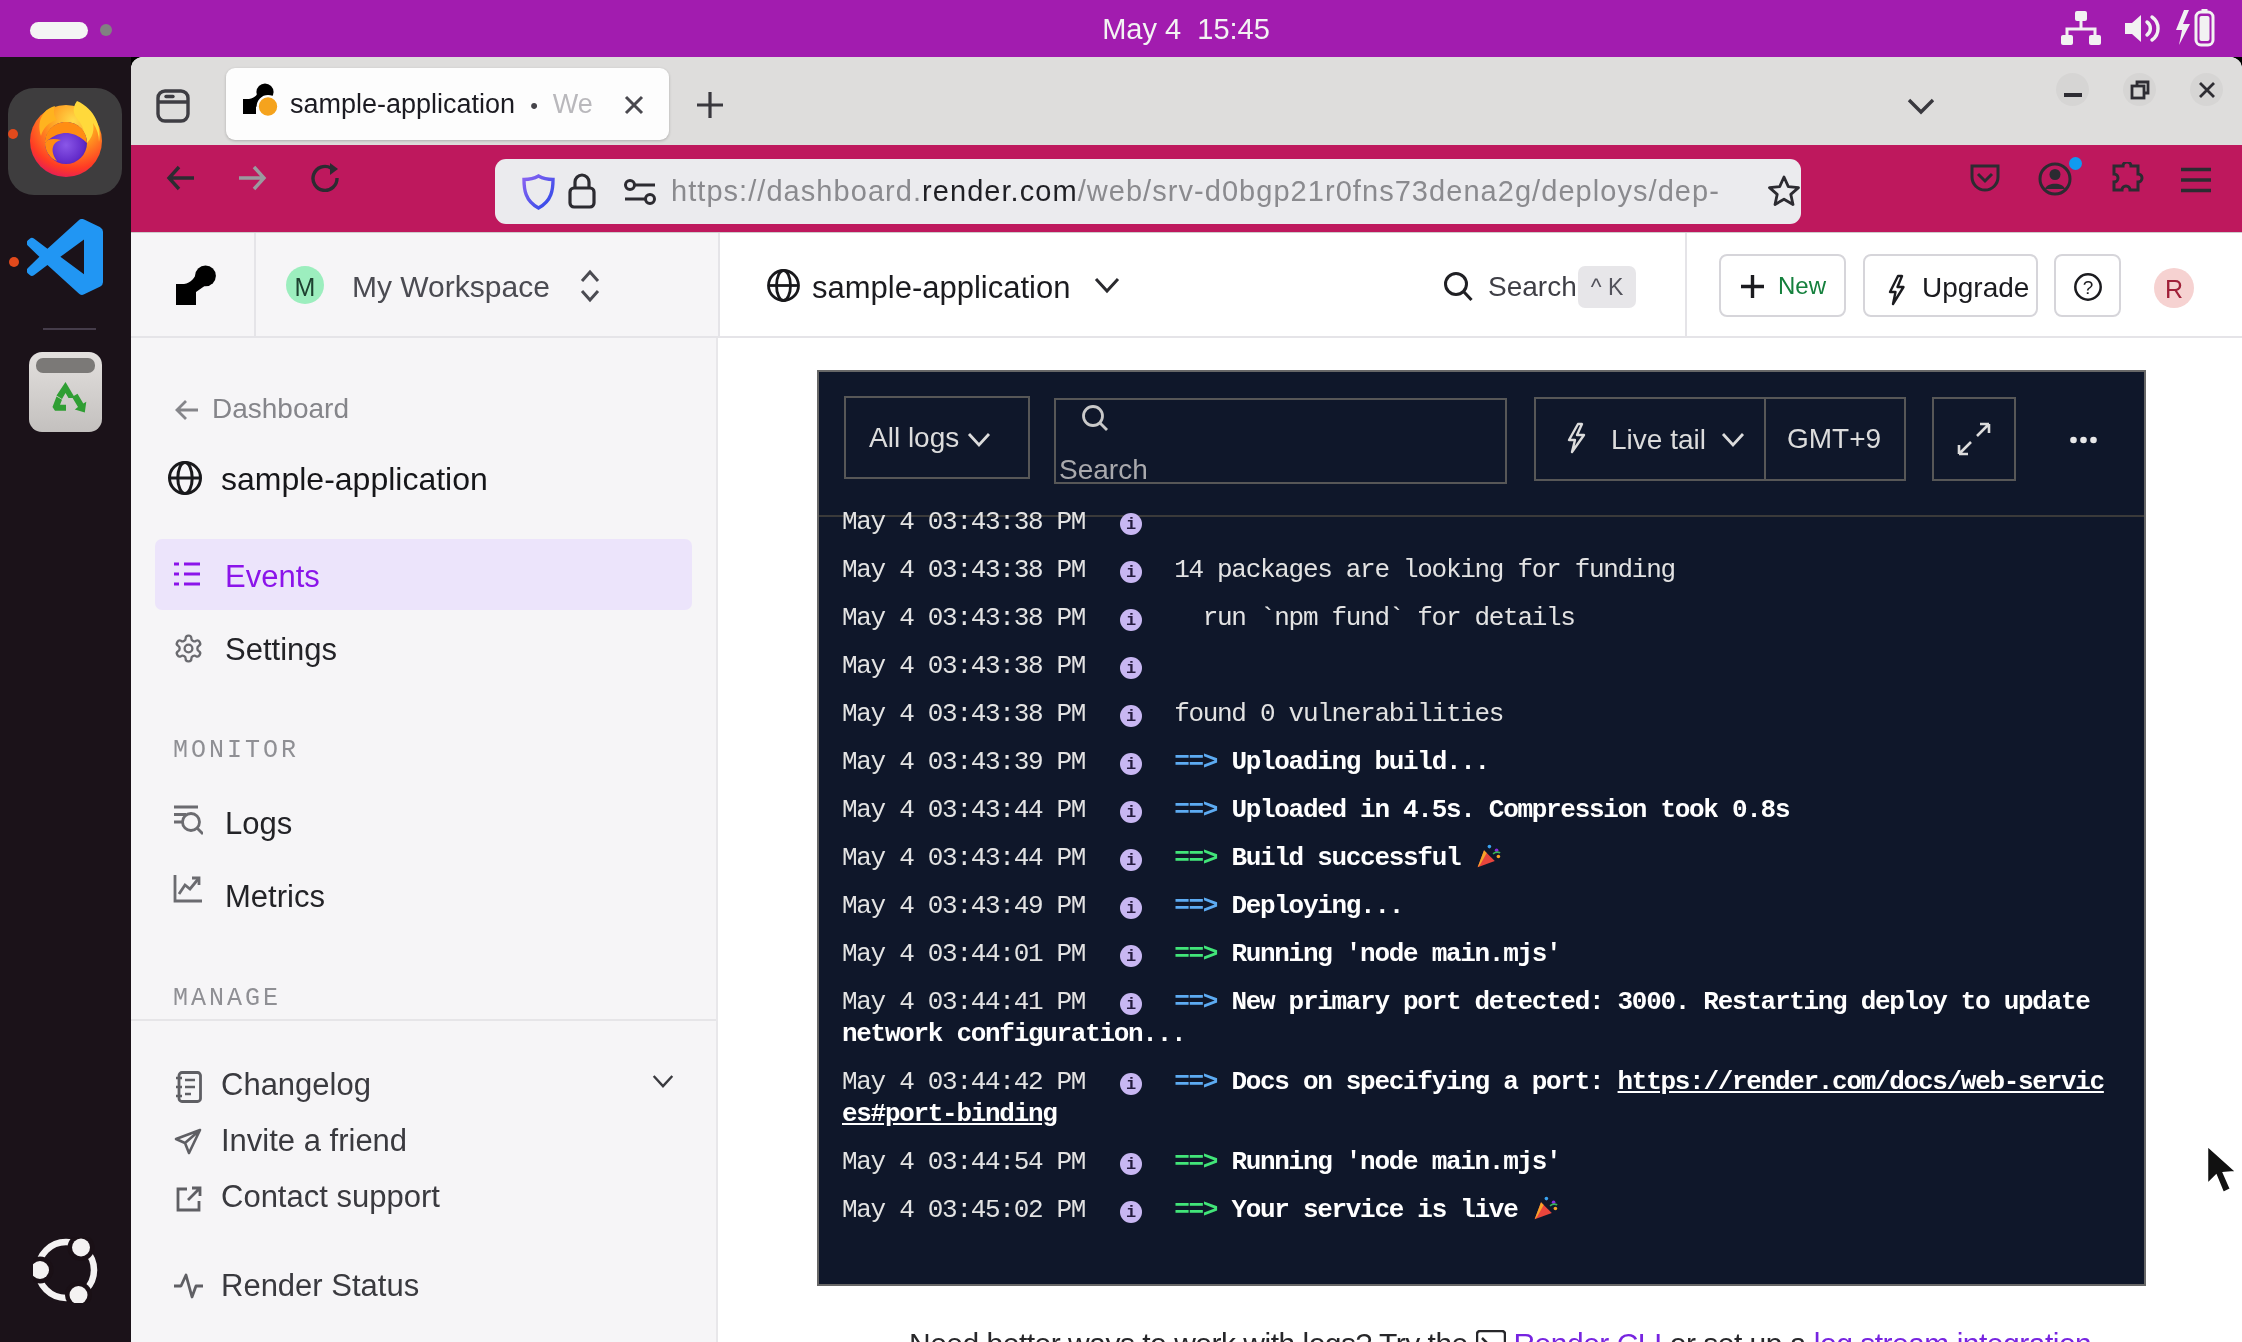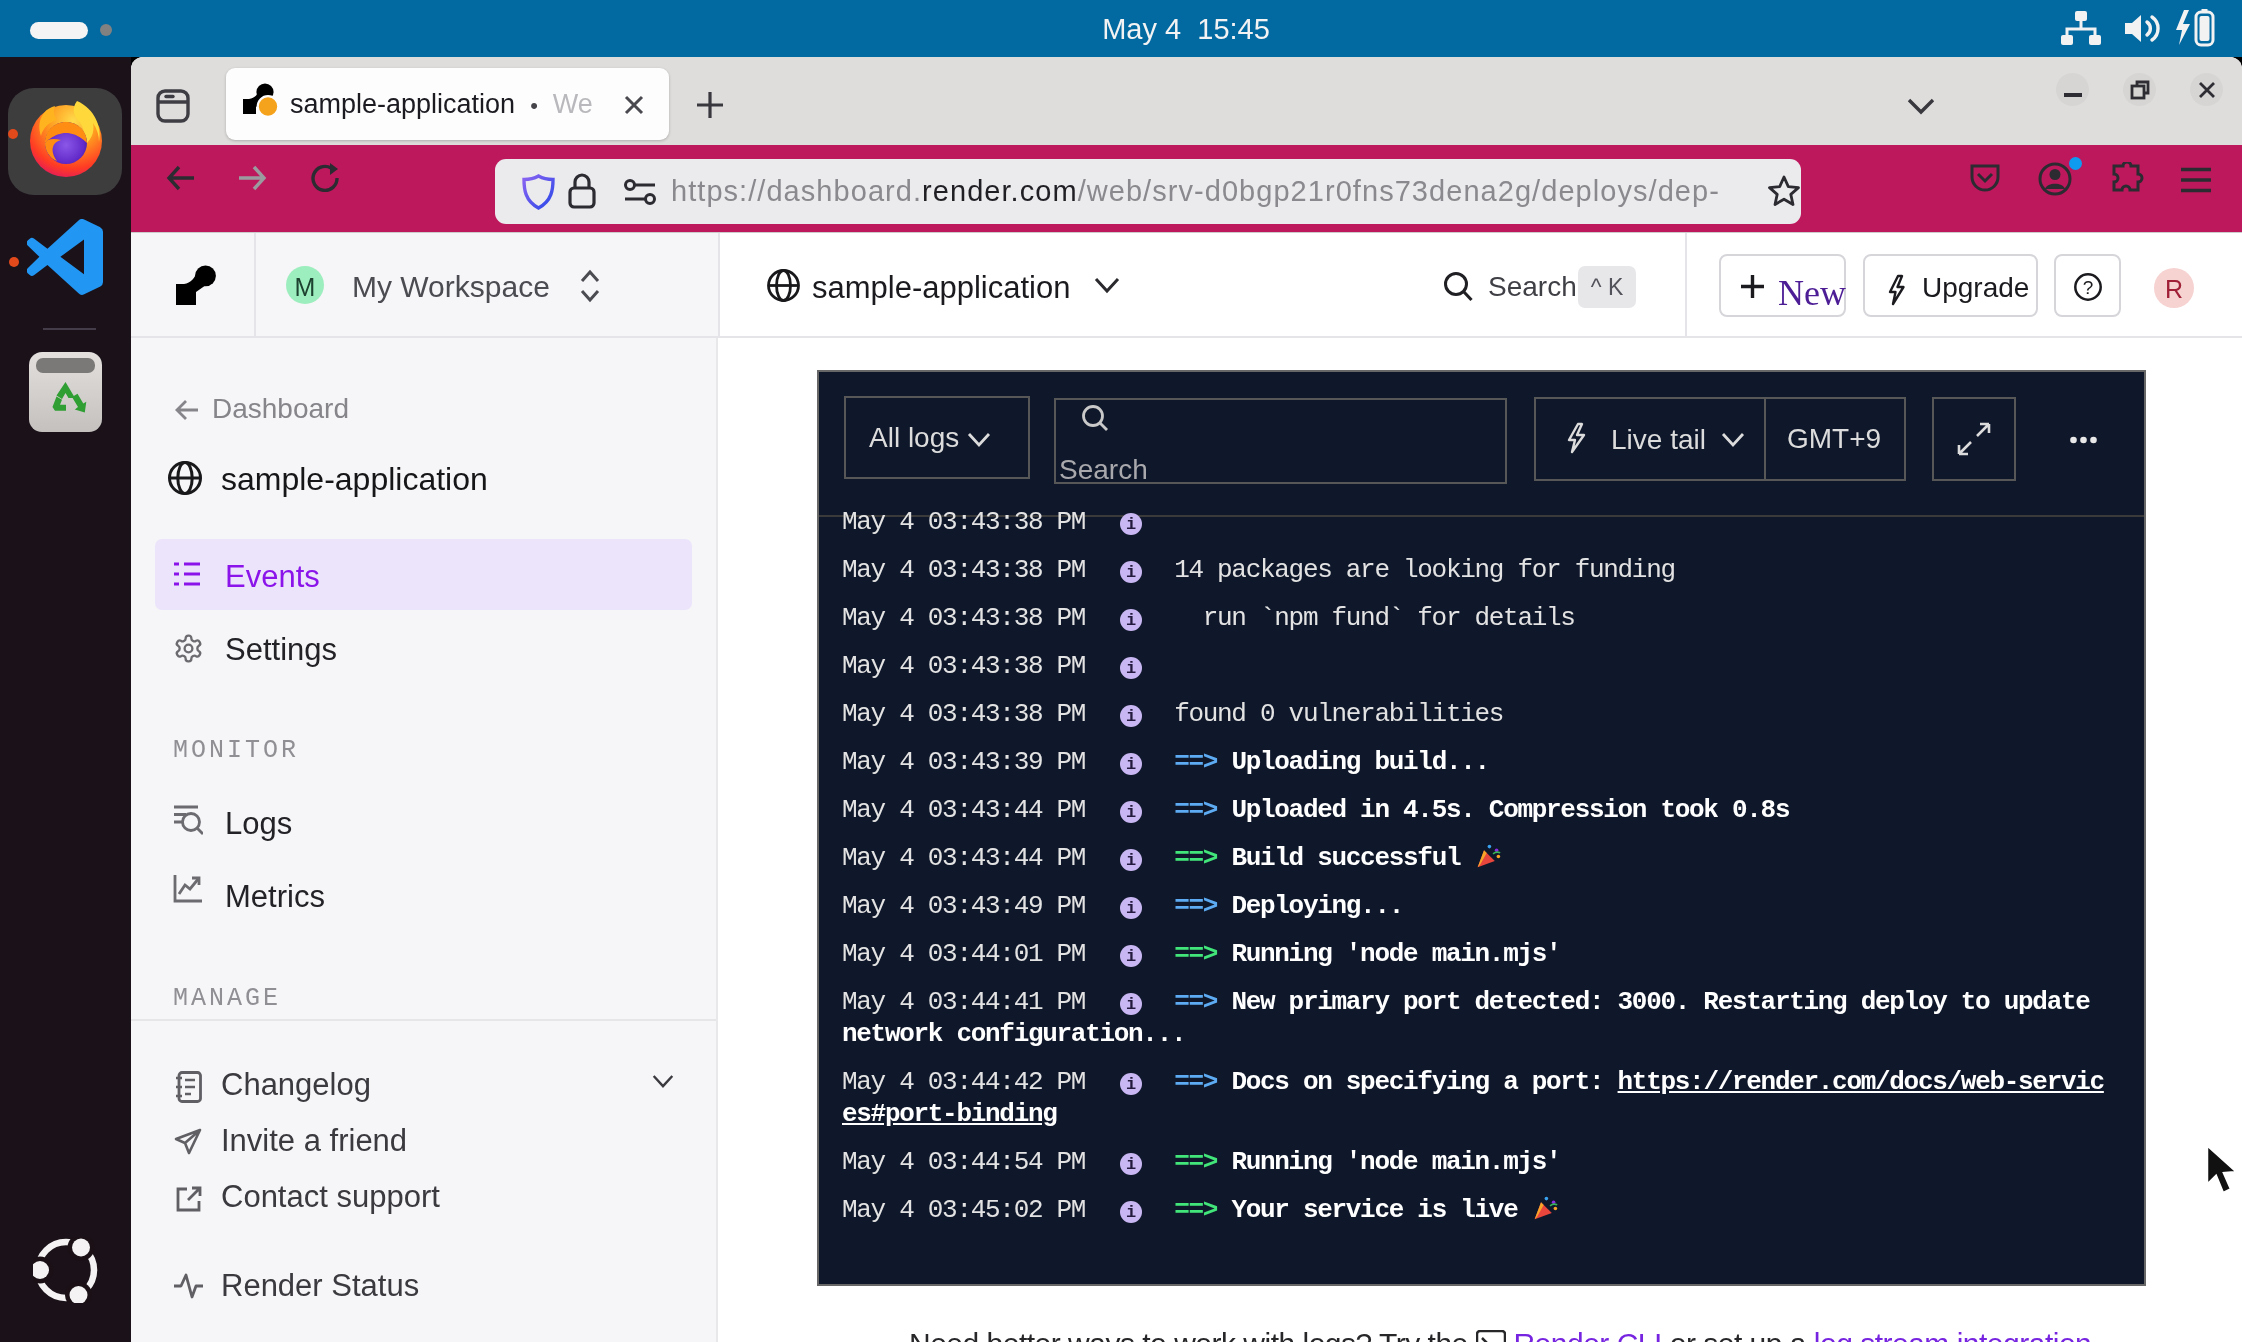--- a/index.html
+++ b/index.html
@@ -1,21 +1,21 @@
 <!DOCTYPE html>
 <html><head>
 <meta charset="utf-8">
 <style>
 * { margin:0; padding:0; box-sizing:border-box; }
 html,body { width:2242px; height:1342px; overflow:hidden; background:#000; }
 body { font-family:"Liberation Sans", sans-serif; position:relative; }
 .abs { position:absolute; }
 
 
-#topbar { position:absolute; left:0; top:0; width:2242px; height:57px; background:#0369a1; }
+#topbar { position:absolute; left:0; top:0; width:2242px; height:57px; background:#a21caf; }
 #pill { position:absolute; left:30px; top:22px; width:58px; height:17px; background:#f4f4f4; border-radius:8.5px; }
 #wsdot { position:absolute; left:100px; top:24px; width:12px; height:12px; background:#818181; border-radius:50%; }
 #clock { position:absolute; left:1100px; top:13px; width:172px; text-align:center; color:#f3f3f3; font-size:29px; }
 
 
 #dock { position:absolute; left:0; top:57px; width:131px; height:1285px; background:#1b1219; }
 #fftile { position:absolute; left:8px; top:31px; width:114px; height:107px; background:#3e3d3e; border-radius:26px; }
 .ind { position:absolute; width:10px; height:10px; border-radius:50%; background:#e24a1c; }
 
 
@@ -281,21 +281,21 @@
         <circle cx="12" cy="12" r="10.5" fill="none" stroke="#202024" stroke-width="3"></circle>
         <path d="M20 20 L27.5 28" stroke="#202024" stroke-width="3"></path>
       </svg>
       <div class="abs" style="left:1357px; top:38px; font-size:28px; color:#3f3f46;">Search</div>
       <div class="abs" style="left:1447px; top:33px; width:58px; height:42px; background:#e7e6e9; border-radius:7px; text-align:center; font-size:23px; color:#52525b; line-height:42px;">^ K</div>
 
       <div class="abs" style="left:1588px; top:21px; width:127px; height:63px; border:2px solid #d6d5da; border-radius:8px;"></div>
       <svg class="abs" style="left:1610px; top:42px;" width="23" height="23" viewBox="0 0 23 23">
         <path d="M11.5 0 V23 M0 11.5 H23" stroke="#1b1b1f" stroke-width="3.4"></path>
       </svg>
-      <div class="abs" style="left:1647px; top:39px; font-size:36px; color:#4c1d95;font-family:Liberation Serif, serif;">New</div>
+      <div class="abs" style="left:1647px; top:39px; font-size:24px; color:#15803d;">New</div>
       <div class="abs" style="left:1732px; top:21px; width:175px; height:63px; border:2px solid #d6d5da; border-radius:8px;"></div>
       <svg class="abs" style="left:1756px; top:41px;" width="19" height="32" viewBox="0 0 19 32">
         <path d="M11 2 L3 18 H8.5 L6 30 L16.5 13 H10.5 L15 2 Z" fill="none" stroke="#1b1b1f" stroke-width="2.4" stroke-linejoin="round"></path>
       </svg>
       <div class="abs" style="left:1791px; top:39px; font-size:28px; color:#1b1b1f;">Upgrade</div>
       <div class="abs" style="left:1923px; top:21px; width:67px; height:63px; border:2px solid #d6d5da; border-radius:8px;"></div>
       <svg class="abs" style="left:1943px; top:40px;" width="28" height="28" viewBox="0 0 28 28">
         <circle cx="14" cy="14" r="12.7" fill="none" stroke="#1b1b1f" stroke-width="2.5"></circle>
         <text x="14" y="21" text-anchor="middle" font-family="Liberation Sans" font-size="19" fill="#1b1b1f">?</text>
       </svg>

